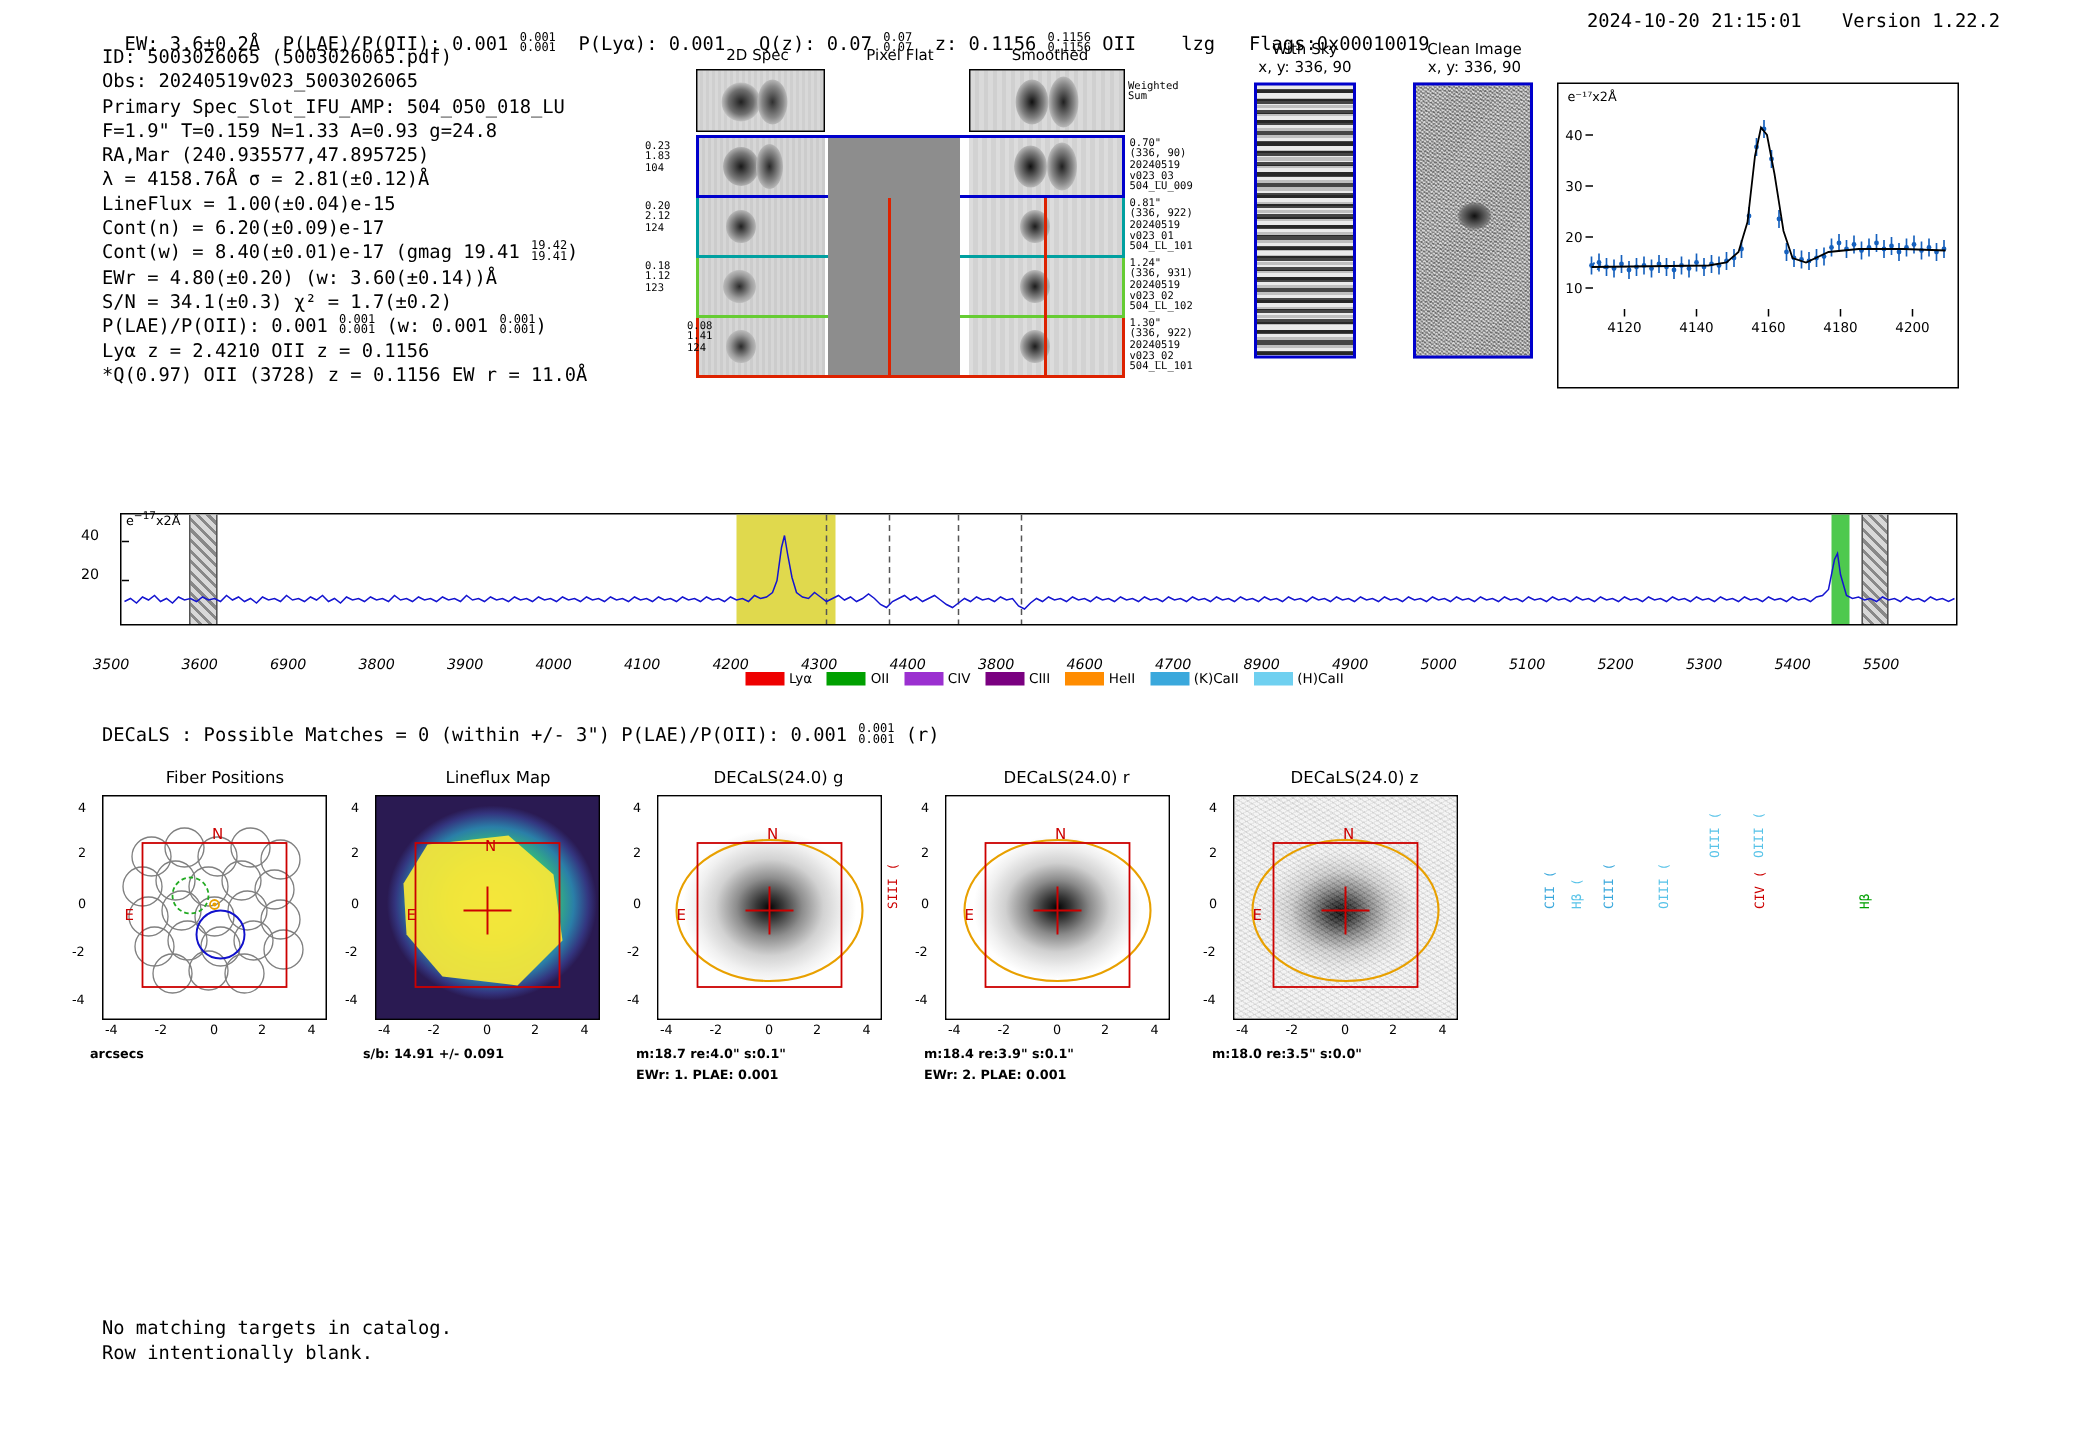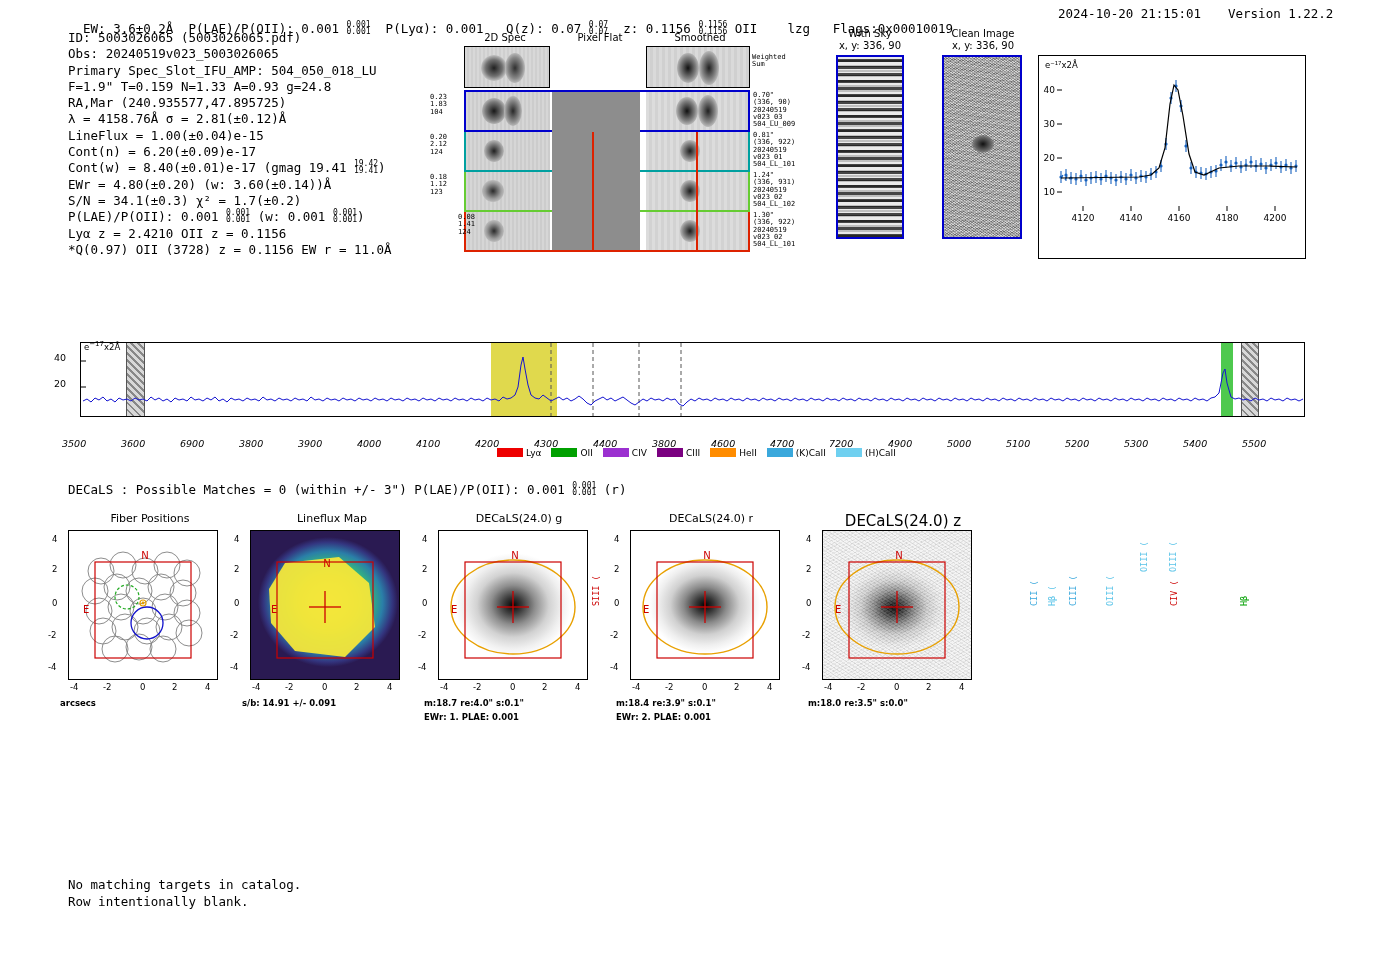--- a/index.html
+++ b/index.html
@@ -388,21 +388,21 @@
     <div class="abs axlab" style="left:159px;">3800</div>
     <div class="abs axlab" style="left:218px;">3900</div>
     <div class="abs axlab" style="left:277px;">4000</div>
     <div class="abs axlab" style="left:336px;">4100</div>
     <div class="abs axlab" style="left:395px;">4200</div>
     <div class="abs axlab" style="left:454px;">4300</div>
     <div class="abs axlab" style="left:513px;">4400</div>
     <div class="abs axlab" style="left:572px;">3800</div>
     <div class="abs axlab" style="left:631px;">4600</div>
     <div class="abs axlab" style="left:690px;">4700</div>
-    <div class="abs axlab" style="left:749px;">7200</div>
+    <div class="abs axlab" style="left:749px;">8900</div>
     <div class="abs axlab" style="left:808px;">4900</div>
     <div class="abs axlab" style="left:867px;">5000</div>
     <div class="abs axlab" style="left:926px;">5100</div>
     <div class="abs axlab" style="left:985px;">5200</div>
     <div class="abs axlab" style="left:1044px;">5300</div>
     <div class="abs axlab" style="left:1103px;">5400</div>
     <div class="abs axlab" style="left:1162px;">5500</div>
   </div>
 
   <div class="abs" style="left:497px;top:180px;white-space:nowrap;">
@@ -542,21 +542,21 @@
     <div class="abs axlab-sm" style="left:16px;top:170px;">-4</div>
     <div class="abs axlab-sm" style="left:49px;top:170px;">-2</div>
     <div class="abs axlab-sm" style="left:86px;top:170px;">0</div>
     <div class="abs axlab-sm" style="left:118px;top:170px;">2</div>
     <div class="abs axlab-sm" style="left:151px;top:170px;">4</div>
     <div class="abs axlab-sm cen" style="left:0;top:186px;width:180px;">m:18.4  re:3.9"  s:0.1"</div>
     <div class="abs axlab-sm cen" style="left:0;top:200px;width:180px;">EWr: 2. PLAE: 0.001</div>
   </div>
 
   <div class="abs" style="left:808px;top:0px;width:190px;height:210px;">
-    <div class="abs panel-title" style="left:0;top:0;width:190px;font-size:15px;">DECaLS(24.0) z</div>
+    <div class="abs panel-title" style="left:0;top:0;width:190px;font-size:11px;">DECaLS(24.0) z</div>
     <div class="abs blackbox" style="left:14px;top:18px;width:150px;height:150px;overflow:hidden;background:#efefef;">
       <div class="abs" style="left:0;top:0;right:0;bottom:0;background:
         repeating-linear-gradient(33deg,rgba(0,0,0,.07) 0 1px,rgba(255,255,255,.07) 1px 3px),
         repeating-linear-gradient(-27deg,rgba(0,0,0,.06) 0 1px,rgba(255,255,255,.06) 1px 3px),
         radial-gradient(ellipse 52px 42px at 48% 52%, #050505 0%, #3a3a3a 18%, #8d8d8d 40%, #cfcfcf 64%, #e9e9e9 86%, #f2f2f2 100%);"></div>
       <svg width="150" height="150" viewBox="0 0 150 150" style="position:absolute;left:0;top:0;">
         <ellipse cx="74" cy="76" rx="62" ry="47" fill="none" stroke="#e8a000" stroke-width="1.4"></ellipse>
         <rect x="26" y="31" width="96" height="96" fill="none" stroke="#cc0000" stroke-width="1.2"></rect>
         <line x1="58" y1="76" x2="90" y2="76" stroke="#cc0000" stroke-width="1.3"></line>
         <line x1="74" y1="60" x2="74" y2="92" stroke="#cc0000" stroke-width="1.3"></line>

